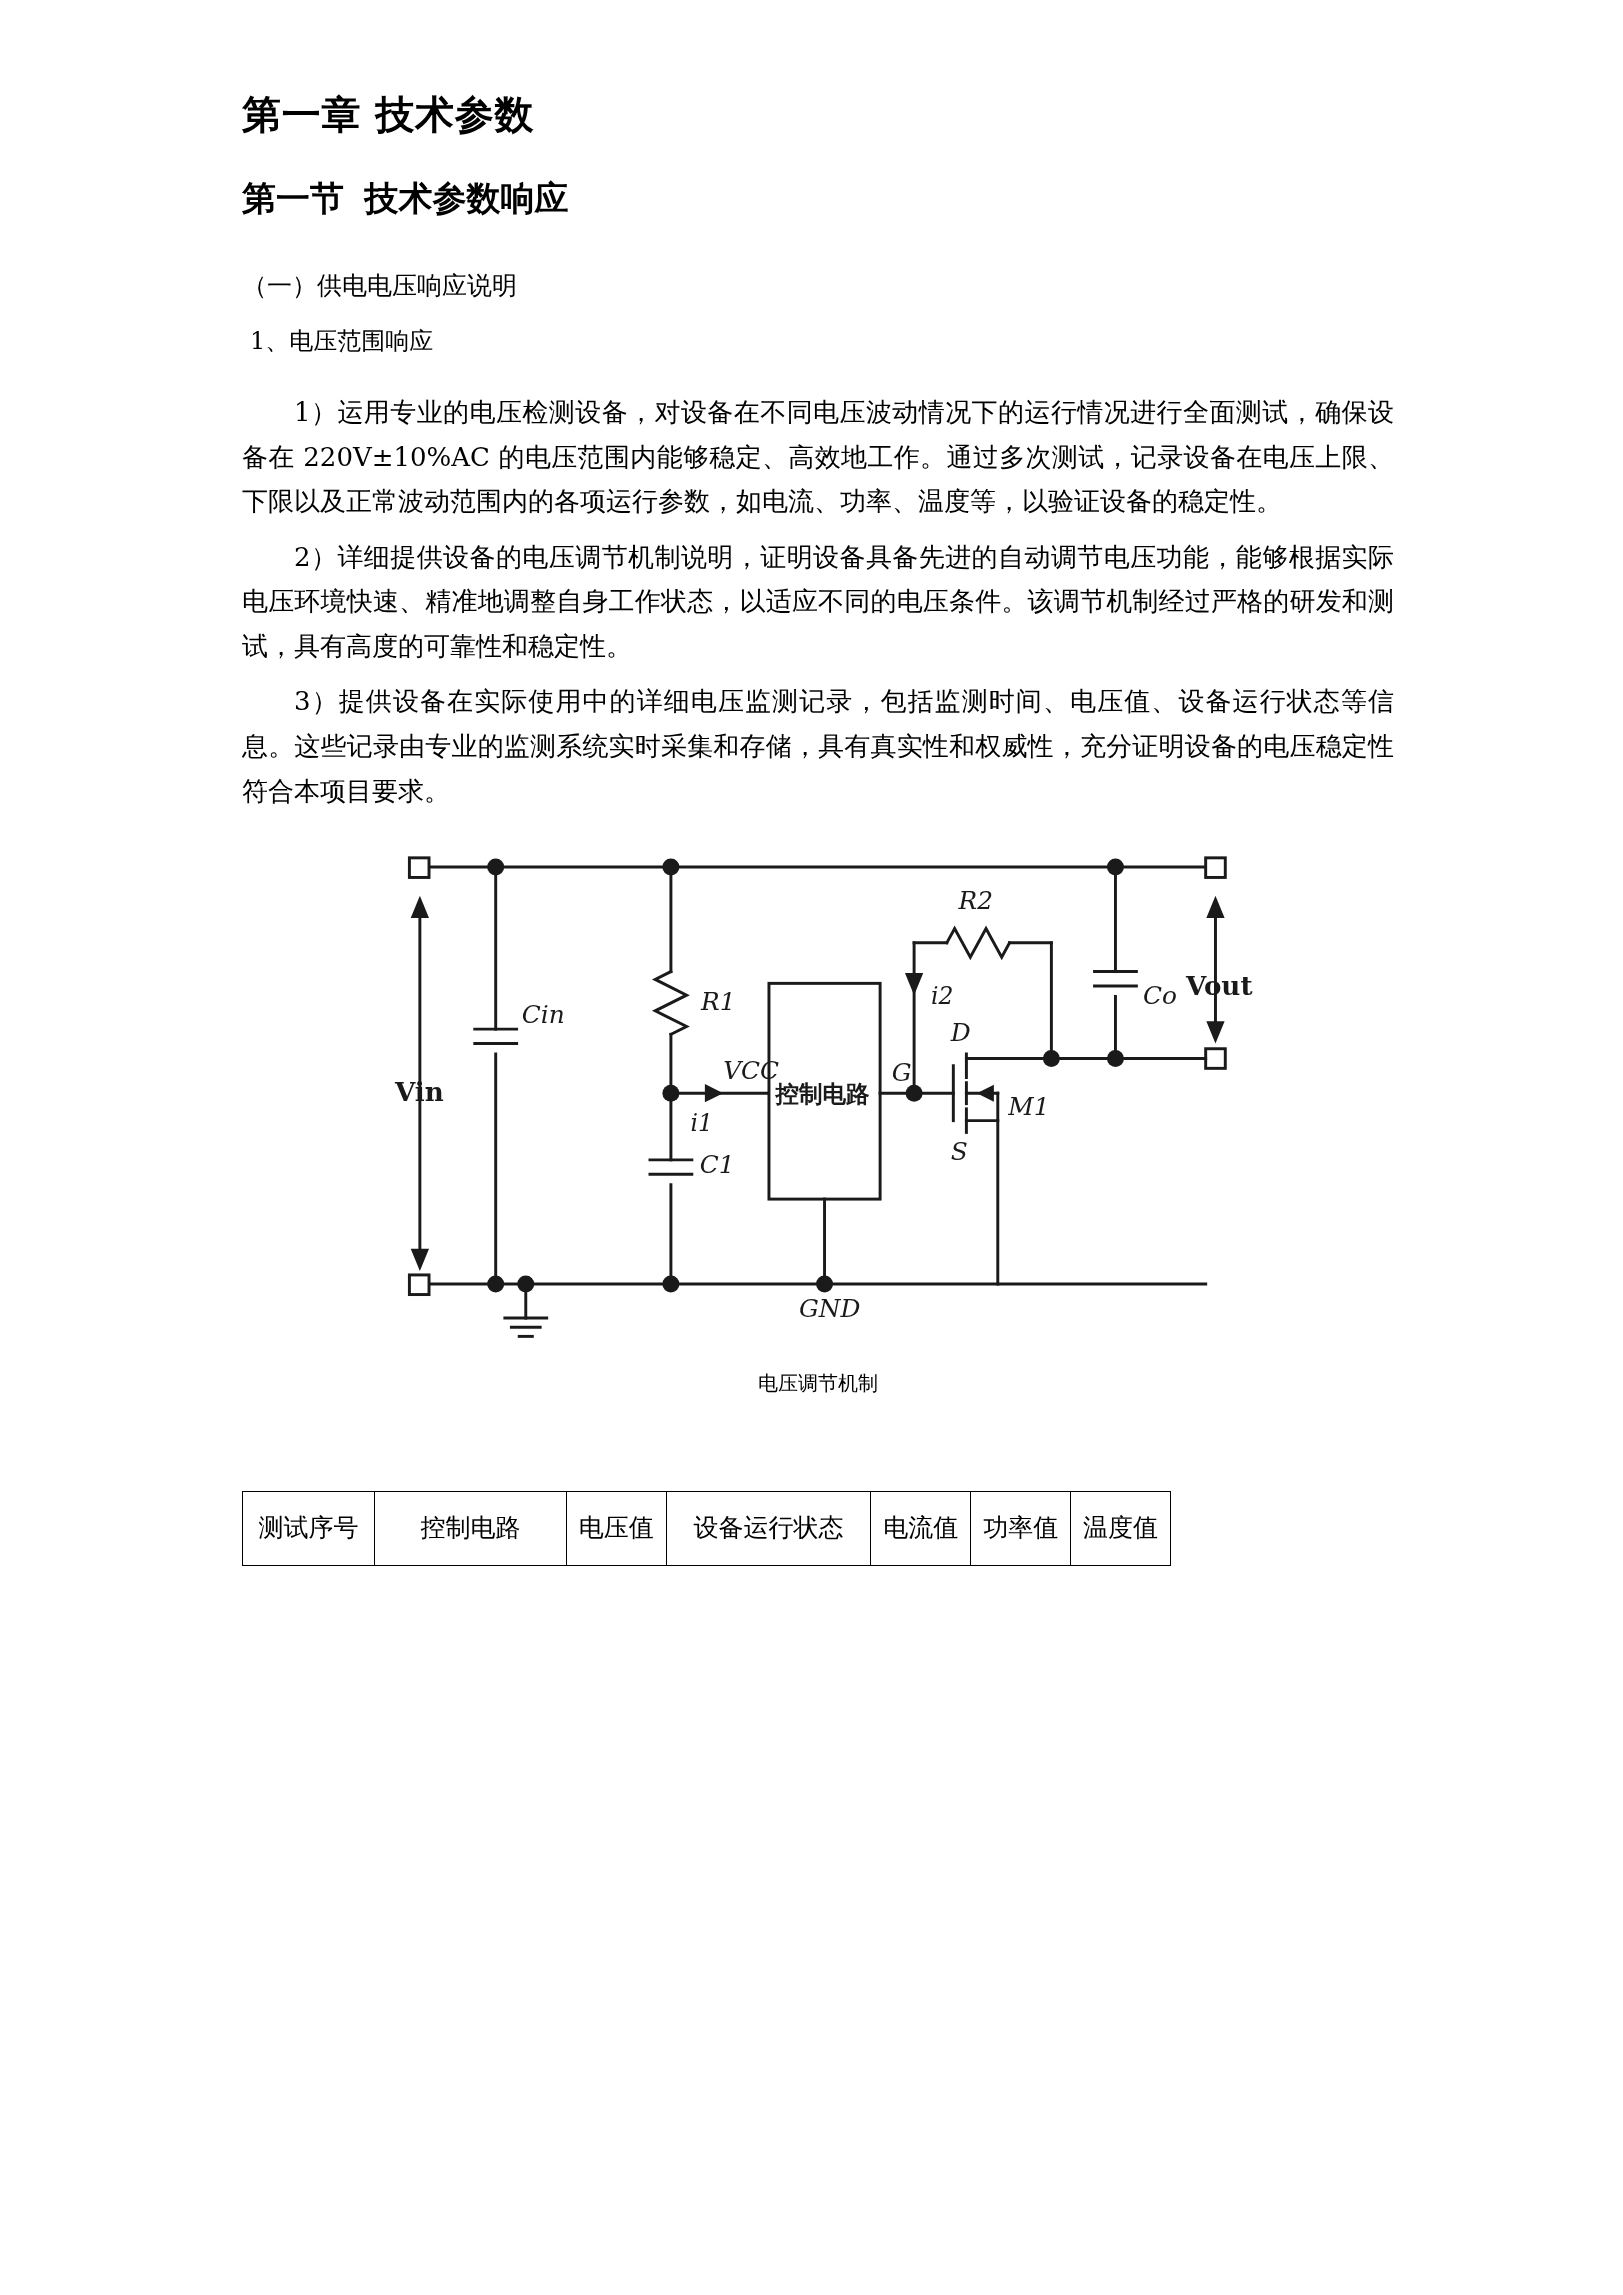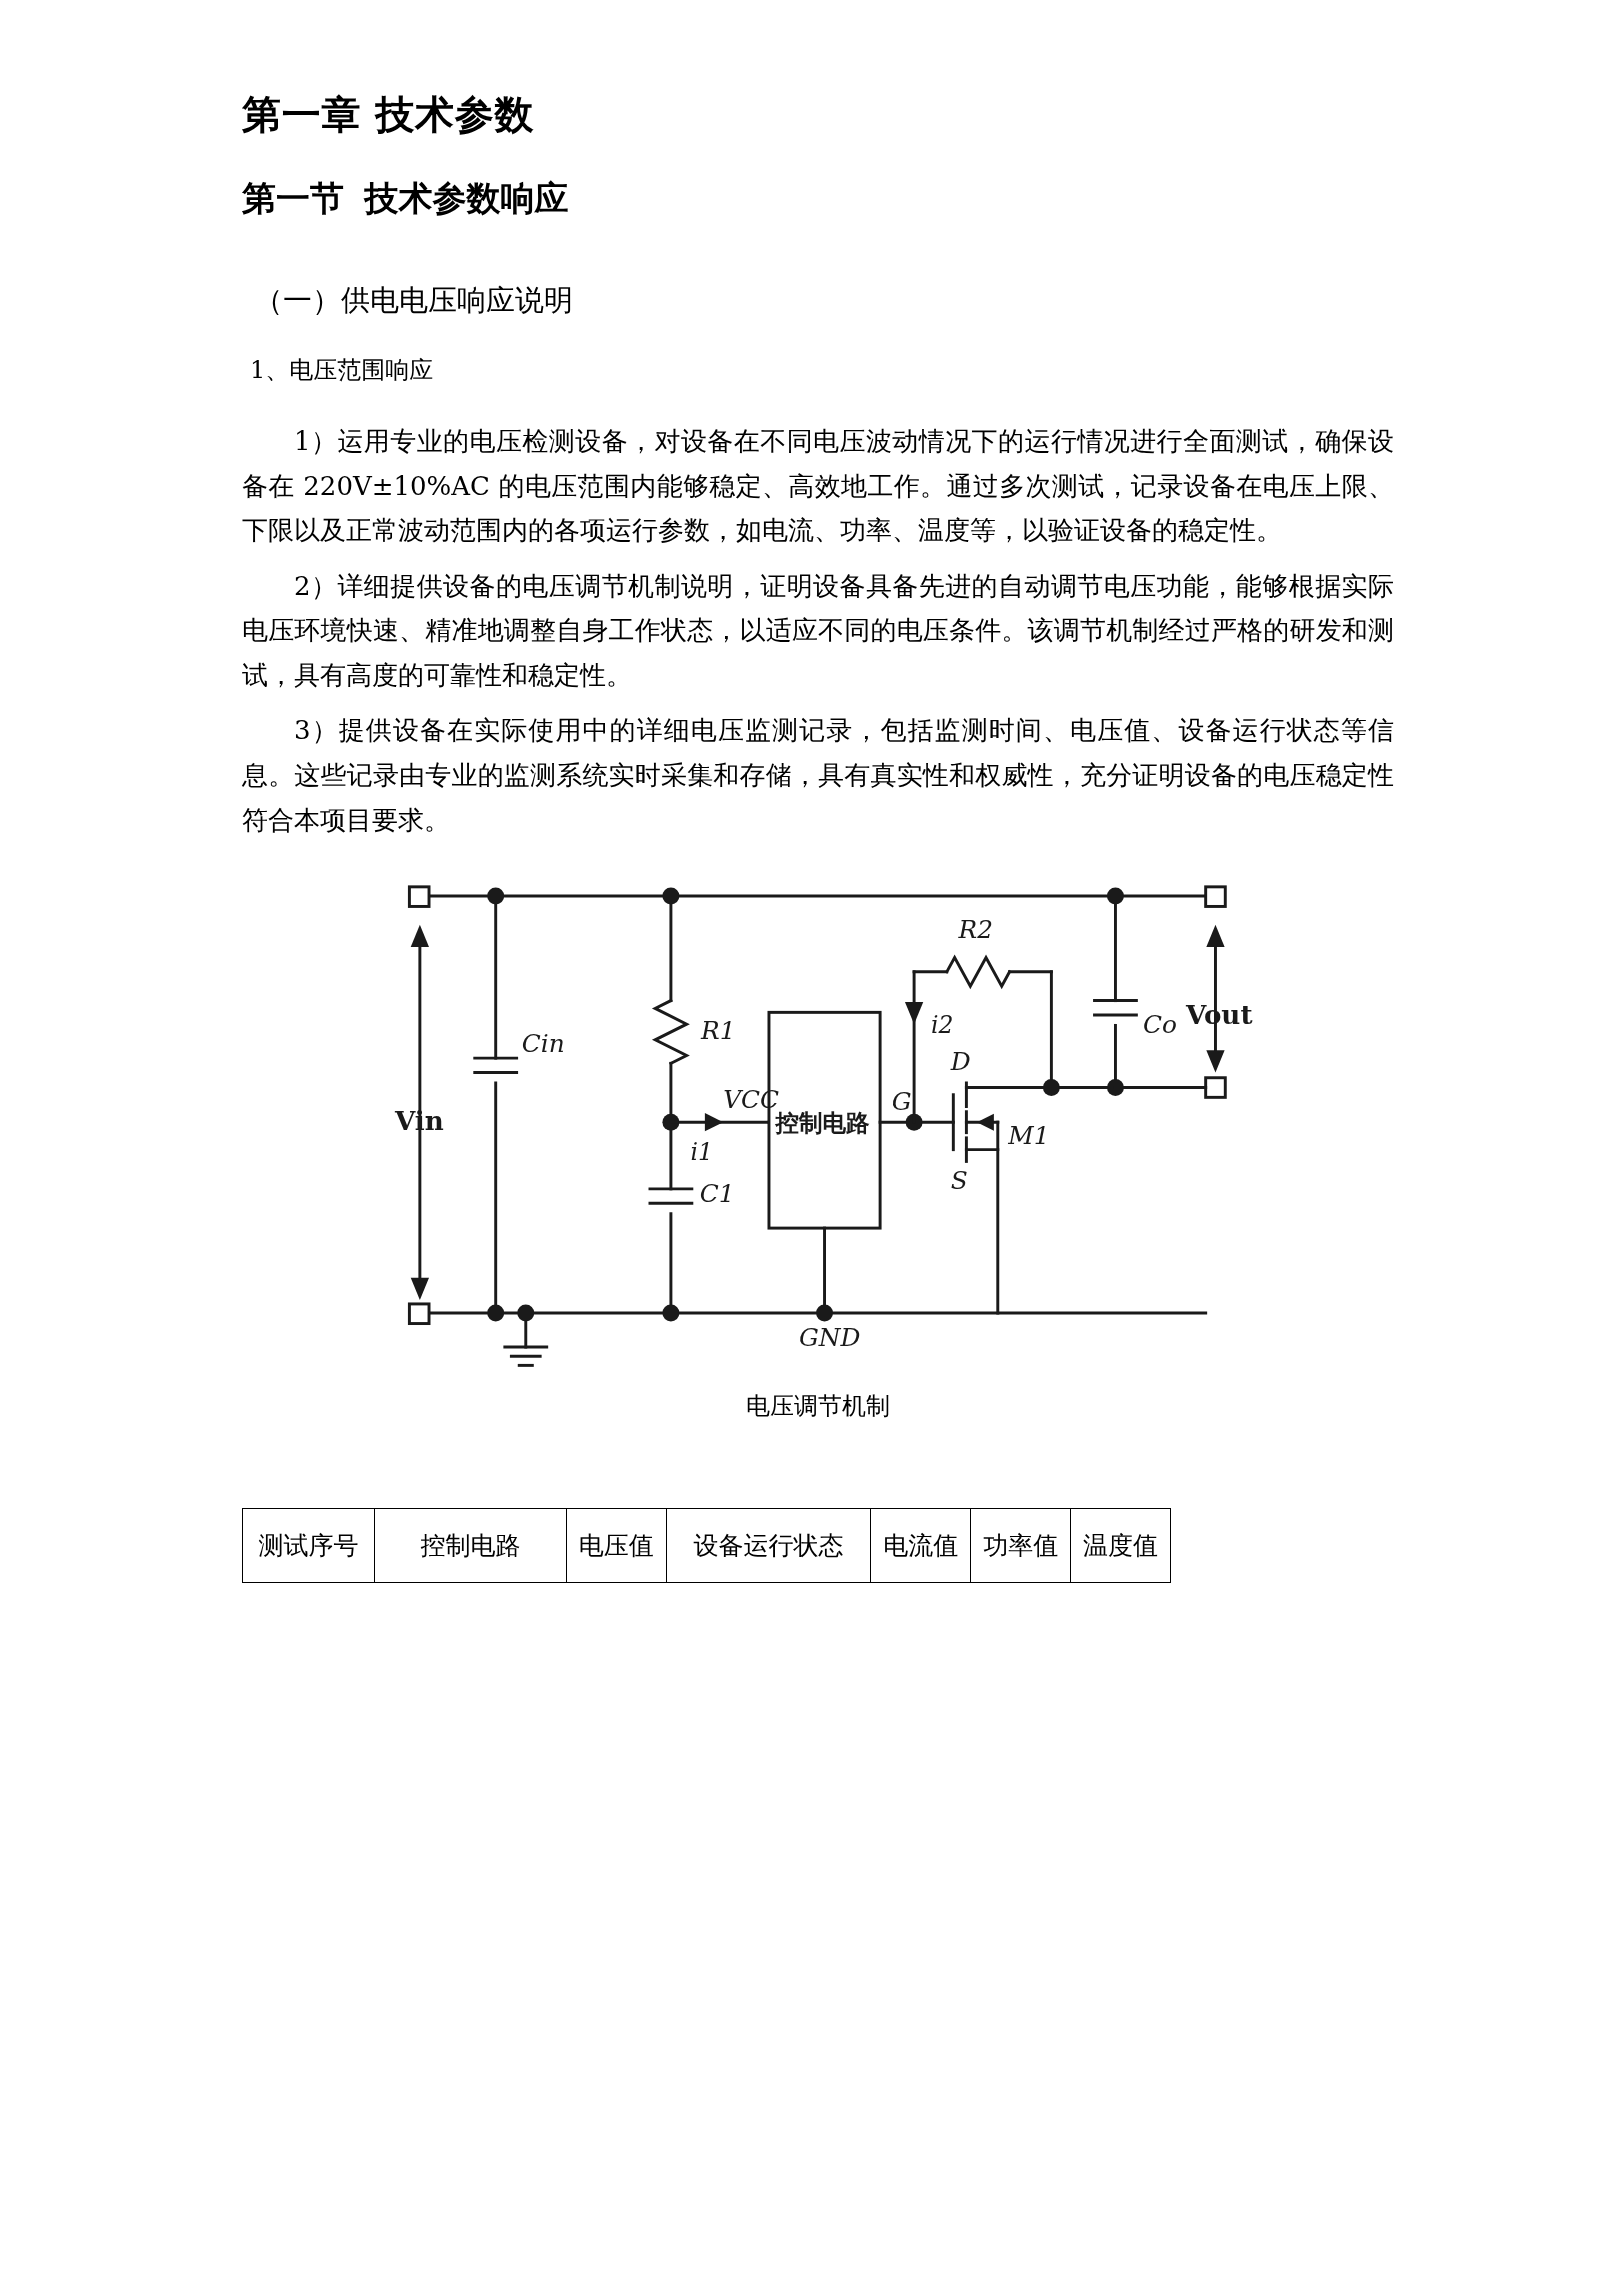--- a/index.html
+++ b/index.html
@@ -48,23 +48,23 @@
     font-family: "DejaVu Sans", "Liberation Sans", sans-serif;
     font-size: 31px;
     font-weight: 700;
     line-height: 1.1;
     margin: 0;
     padding: 0;
   }
 
   
   .lvl-a {
-    font-size: 29px;
+    font-size: 25px;
     line-height: 1.25;
-    margin: 12px;
+    margin: 0;
     padding: 0;
     text-indent: 0;
   }
   .lvl-b {
     font-size: 24px;
     line-height: 1.3;
     margin: 8px;
     padding: 0;
   }
   .para {
@@ -91,23 +91,23 @@
   .figure-wrap {
     width: 100%;
     text-align: center;
   }
   .figure-svg {
     display: block;
     margin: 0 auto;
   }
   .figure-caption {
     text-align: center;
-    font-size: 24px;
+    font-size: 20px;
     line-height: 1.2;
-    margin: 0;
+    margin: 8px;
     padding-top: 6.5px;
   }
 
   
   table.spec-table {
     border-collapse: collapse;
     width: 929px;
     margin: 0;
     table-layout: fixed;
   }

